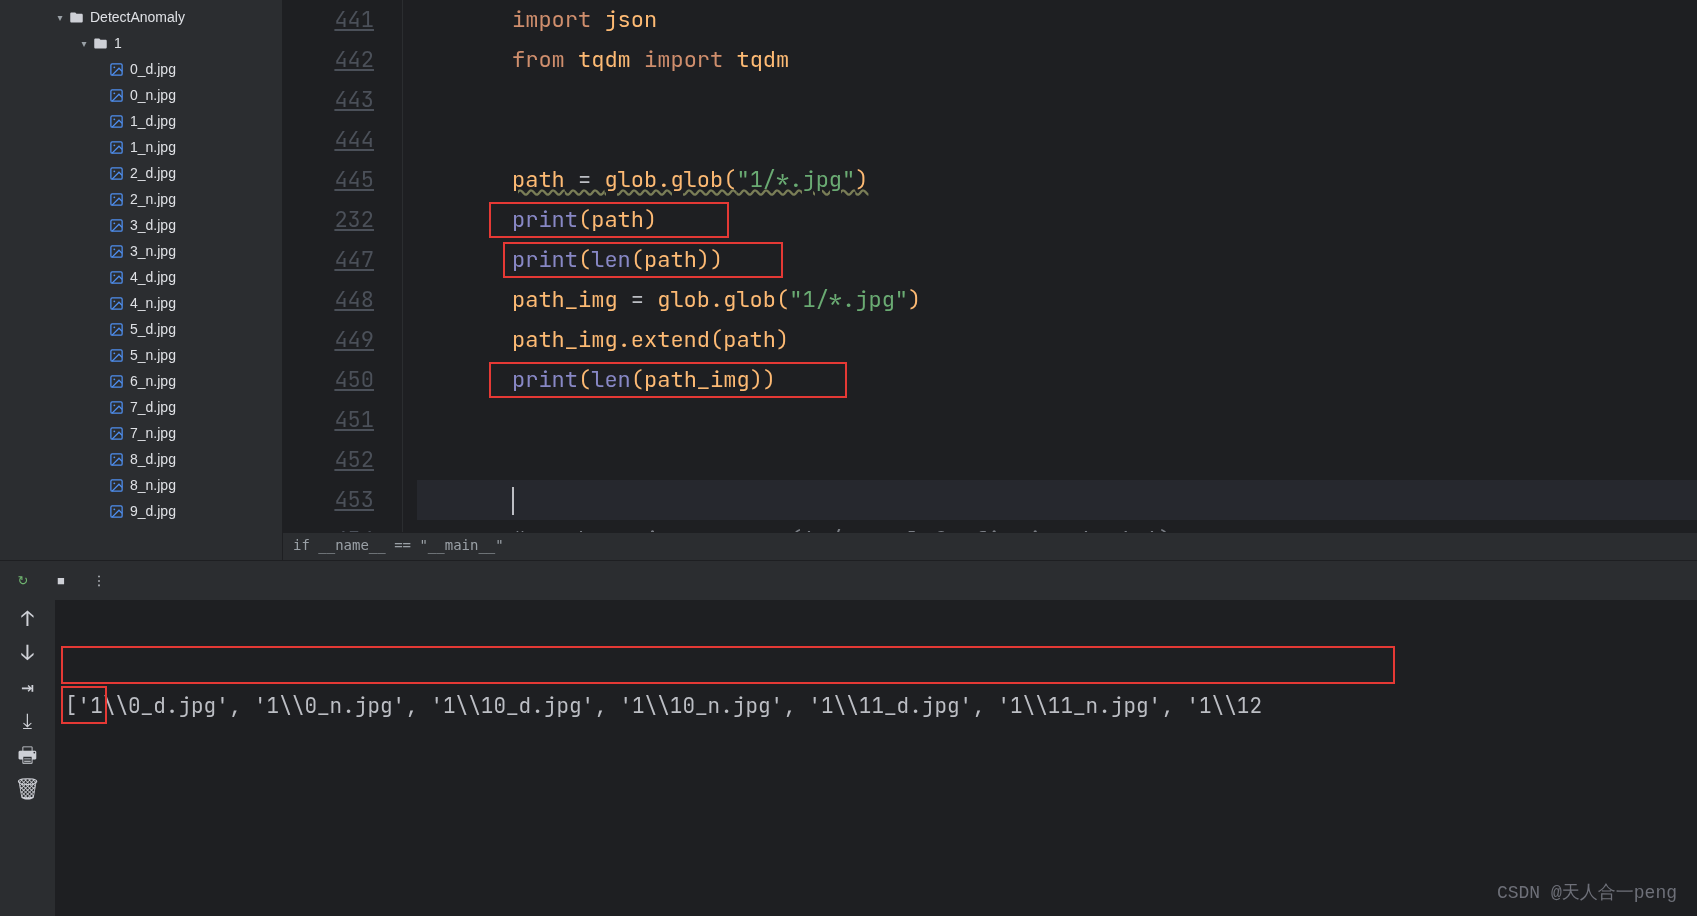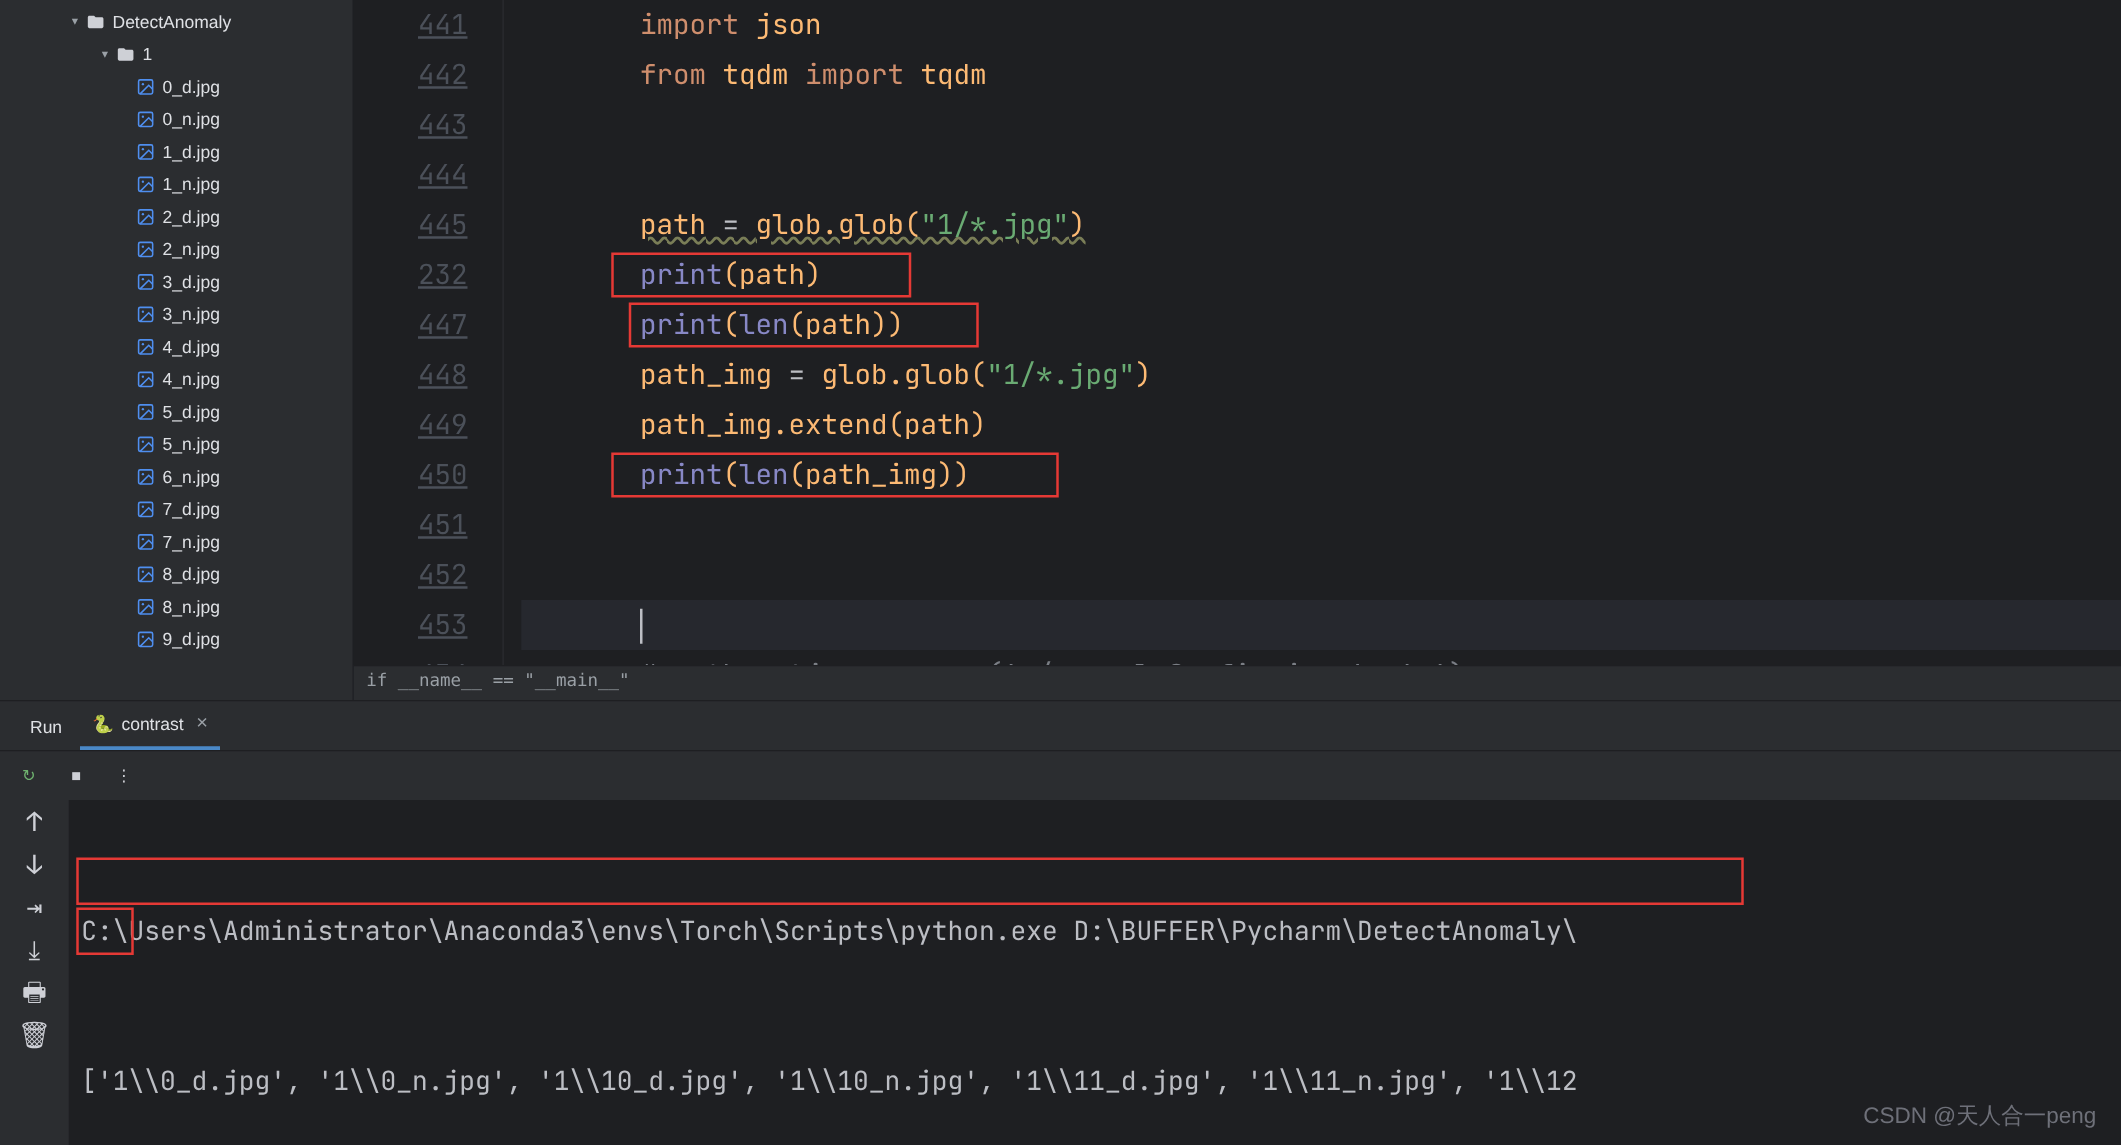--- a/index.html
+++ b/index.html
@@ -36,21 +36,21 @@
 .run-tab-file { display:flex; align-items:center; gap:6px; padding:0 10px; height:100%; border-bottom:3px solid #4a88c7; color:#dfe1e5; font-size:14px; }
 .run-tab-file .py-icon { color:#3776ab; }
 .run-tab-file .close { color:#9aa0a6; font-size:16px; margin-left:4px; }
 .run-toolbar { height:40px; background:#2b2d30; display:flex; align-items:center; padding-left:12px; gap:16px; border-top:1px solid #1e1f22; }
 .run-toolbar .btn { width:22px; height:22px; display:flex; align-items:center; justify-content:center; color:#ced0d6; cursor:pointer; }
 .console { flex:1; display:flex; background:#1e1f22; font-family:'JetBrains Mono','Consolas',monospace; font-size:21px; line-height:40px; overflow:hidden; }
 .console-gutter { width:55px; background:#2b2d30; display:flex; flex-direction:column; align-items:center; padding-top:8px; gap:12px; }
 .console-gutter .g-btn { width:22px; height:22px; display:flex; align-items:center; justify-content:center; color:#ced0d6; cursor:pointer; }
 .console-text { flex:1; padding:6px 10px; color:#bcbec4; white-space:pre; position:relative; overflow:hidden; }
 .console-text .c-line { height:40px; }
-.watermark { position:absolute; right:20px; bottom:12px; color:#6e7079; font-size:18px; font-family:Liberation Sans, sans-serif; }
+.watermark { position:absolute; right:20px; bottom:12px; color:#6e7079; font-size:18px; font-family:Liberation Mono, monospace; }
 .cursor-line { display:inline-block; width:2px; height:28px; background:#bcbec4; vertical-align:middle; }
 </style>
 </head>
 <body>
 
 <div class="main-area">
   <div class="sidebar">
     <div class="tree-item indent-1">
       <span class="chevron">▾</span>
       <span class="tree-icon folder-icon">
@@ -290,44 +290,35 @@
         <div class="redbox" style="top:202px; left:86px; width:240px; height:36px;"></div>
         <div class="redbox" style="top:242px; left:100px; width:280px; height:36px;"></div>
         <div class="redbox" style="top:362px; left:86px; width:358px; height:36px;"></div>
       </div>
     </div>
     <div class="breadcrumb">if __name__ == "__main__"</div>
   </div>
 </div>
 
 <div class="run-panel">
-  <div class="run-tabs">
-    <span class="run-tab-label">Run</span>
-    <span class="run-tab-file">
-      <span class="py-icon">🐍</span>
-      <span>contrast</span>
-      <span class="close">×</span>
-    </span>
-  </div>
   <div class="run-toolbar">
     <span class="btn" style="color:#6fb36f;">↻</span>
     <span class="btn">■</span>
     <span class="btn">⋮</span>
   </div>
   <div class="console">
     <div class="console-gutter">
       <span class="g-btn">↑</span>
       <span class="g-btn">↓</span>
       <span class="g-btn">⇥</span>
       <span class="g-btn">⤓</span>
       <span class="g-btn">🖶</span>
       <span class="g-btn">🗑</span>
     </div>
     <div class="console-text">
-      <div class="c-line">C:\Users\Administrator\Anaconda3\envs\Torch\Scripts\python.exe D:\BUFFER\Pycharm\DetectAnomaly\</div>
       <div class="c-line">['1\\0_d.jpg', '1\\0_n.jpg', '1\\10_d.jpg', '1\\10_n.jpg', '1\\11_d.jpg', '1\\11_n.jpg', '1\\12</div>
       
       
       <div class="redbox" style="top:46px; left:6px; width:1334px; height:38px;"></div>
       <div class="redbox" style="top:86px; left:6px; width:46px; height:38px;"></div>
     </div>
   </div>
 </div>
 
 <div class="watermark">CSDN @天人合一peng</div>

